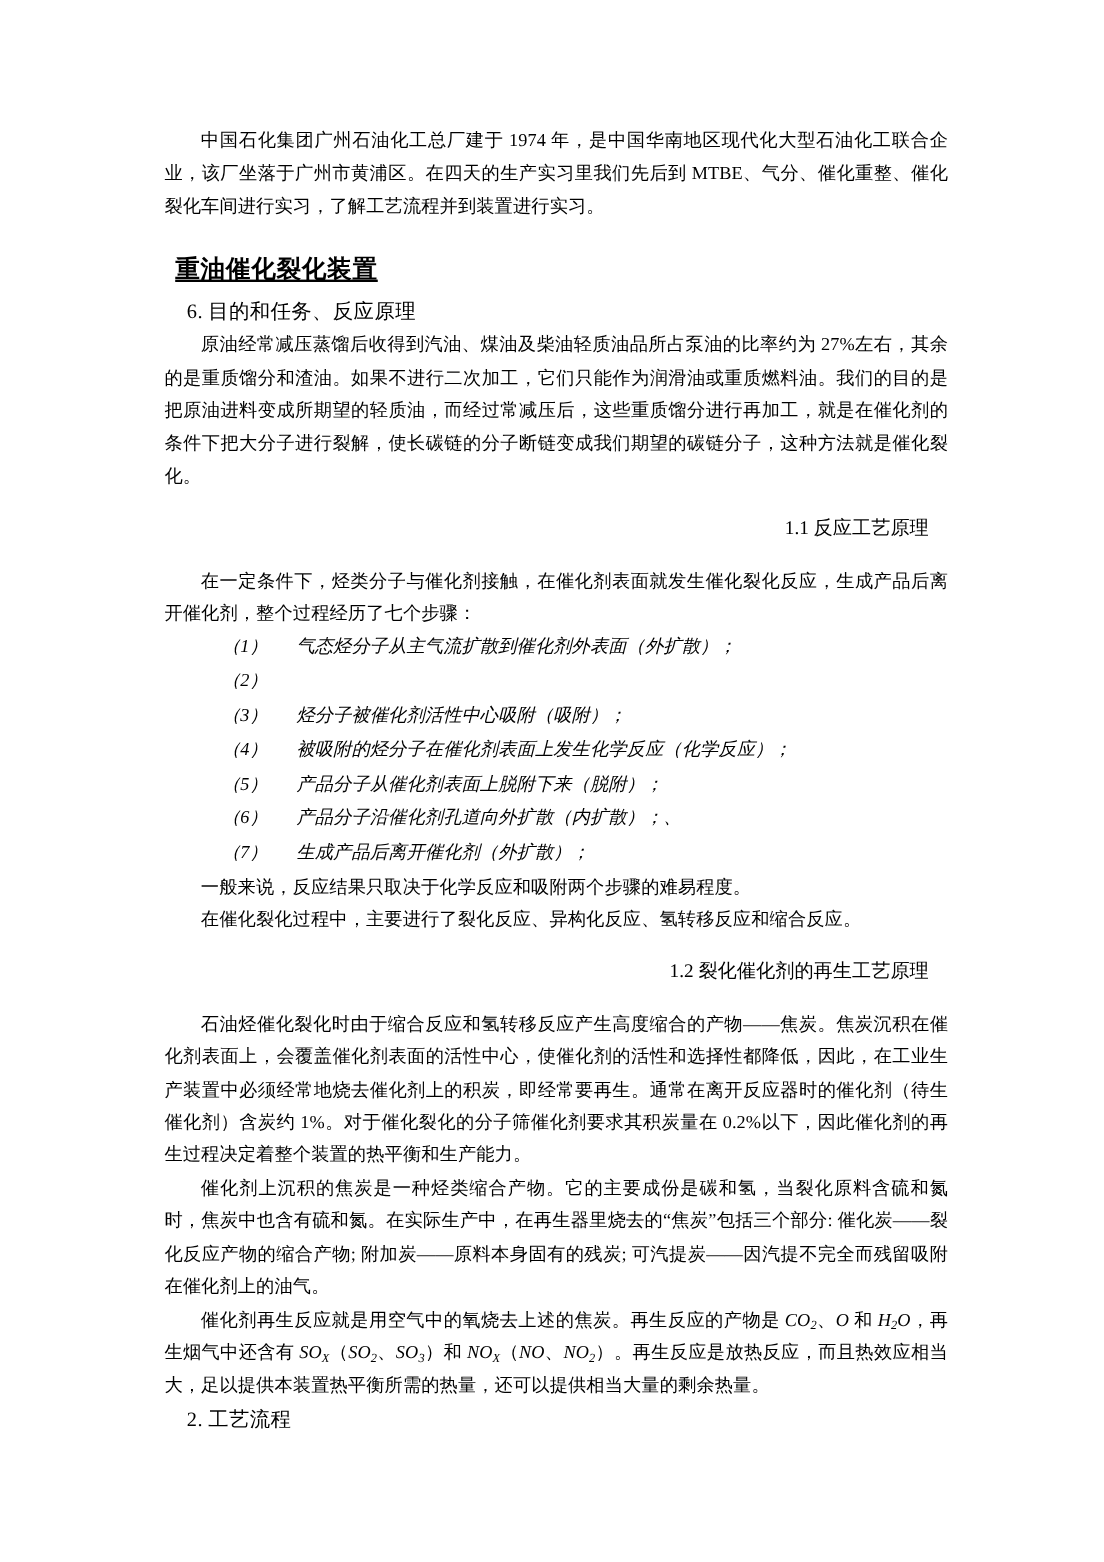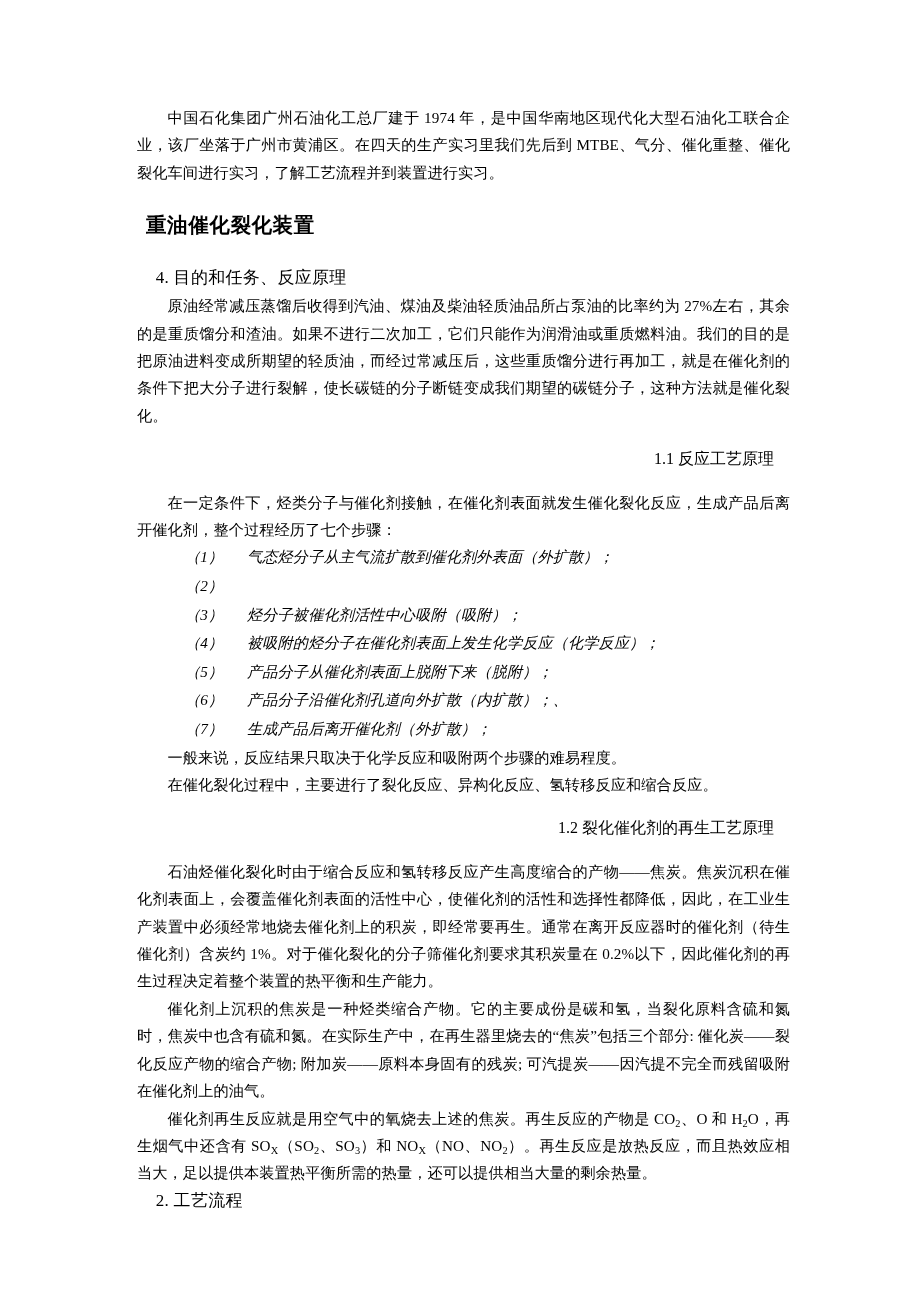--- a/index.html
+++ b/index.html
@@ -37,27 +37,28 @@
     letter-spacing: 0.1px;
   }
 
   
   .intro {
     margin-bottom: 0;
   }
 
   
   .h-main {
-    margin: 22px 0 22px 0;
+    margin: 22px 0 4px 0;
     padding-left: 9px;
     font-size: 20.5px;
     font-weight: bold;
     line-height: 34px;
     letter-spacing: 0.6px;
     text-indent: 0;
+    text-decoration: underline;
   }
 
   
   .h-sec {
     margin: 0;
     font-size: 17px;
     line-height: 28px;
     text-indent: 1.1em;
     font-weight: normal;
     letter-spacing: 0.3px;
@@ -98,33 +99,34 @@
   }
 
   
   sub {
     font-size: 0.68em;
     line-height: 0;
     vertical-align: -0.28em;
   }
   .formula {
     font-family: "Liberation Serif", "DejaVu Serif", serif;
+    font-style: italic;
   }
 </style>
 </head>
 <body>
 
 <div class="page">
   <div class="doc-body">
 
     <p class="para intro">中国石化集团广州石油化工总厂建于 1974 年，是中国华南地区现代化大型石油化工联合企业，该厂坐落于广州市黄浦区。在四天的生产实习里我们先后到 MTBE、气分、催化重整、催化裂化车间进行实习，了解工艺流程并到装置进行实习。</p>
 
     <h1 class="h-main">重油催化裂化装置</h1>
 
-    <h2 class="h-sec">4. 目的和任务、反应原理</h2>
+    <h2 class="h-sec">6. 目的和任务、反应原理</h2>
 
     <p class="para">原油经常减压蒸馏后收得到汽油、煤油及柴油轻质油品所占泵油的比率约为 27%左右，其余的是重质馏分和渣油。如果不进行二次加工，它们只能作为润滑油或重质燃料油。我们的目的是把原油进料变成所期望的轻质油，而经过常减压后，这些重质馏分进行再加工，就是在催化剂的条件下把大分子进行裂解，使长碳链的分子断链变成我们期望的碳链分子，这种方法就是催化裂化。</p>
 
     <h3 class="h-sub">1.1 反应工艺原理</h3>
 
     <p class="para">在一定条件下，烃类分子与催化剂接触，在催化剂表面就发生催化裂化反应，生成产品后离开催化剂，整个过程经历了七个步骤：</p>
 
     <ul class="step-list">
       <li class="step-item">
         <span class="step-num">（1）</span>

